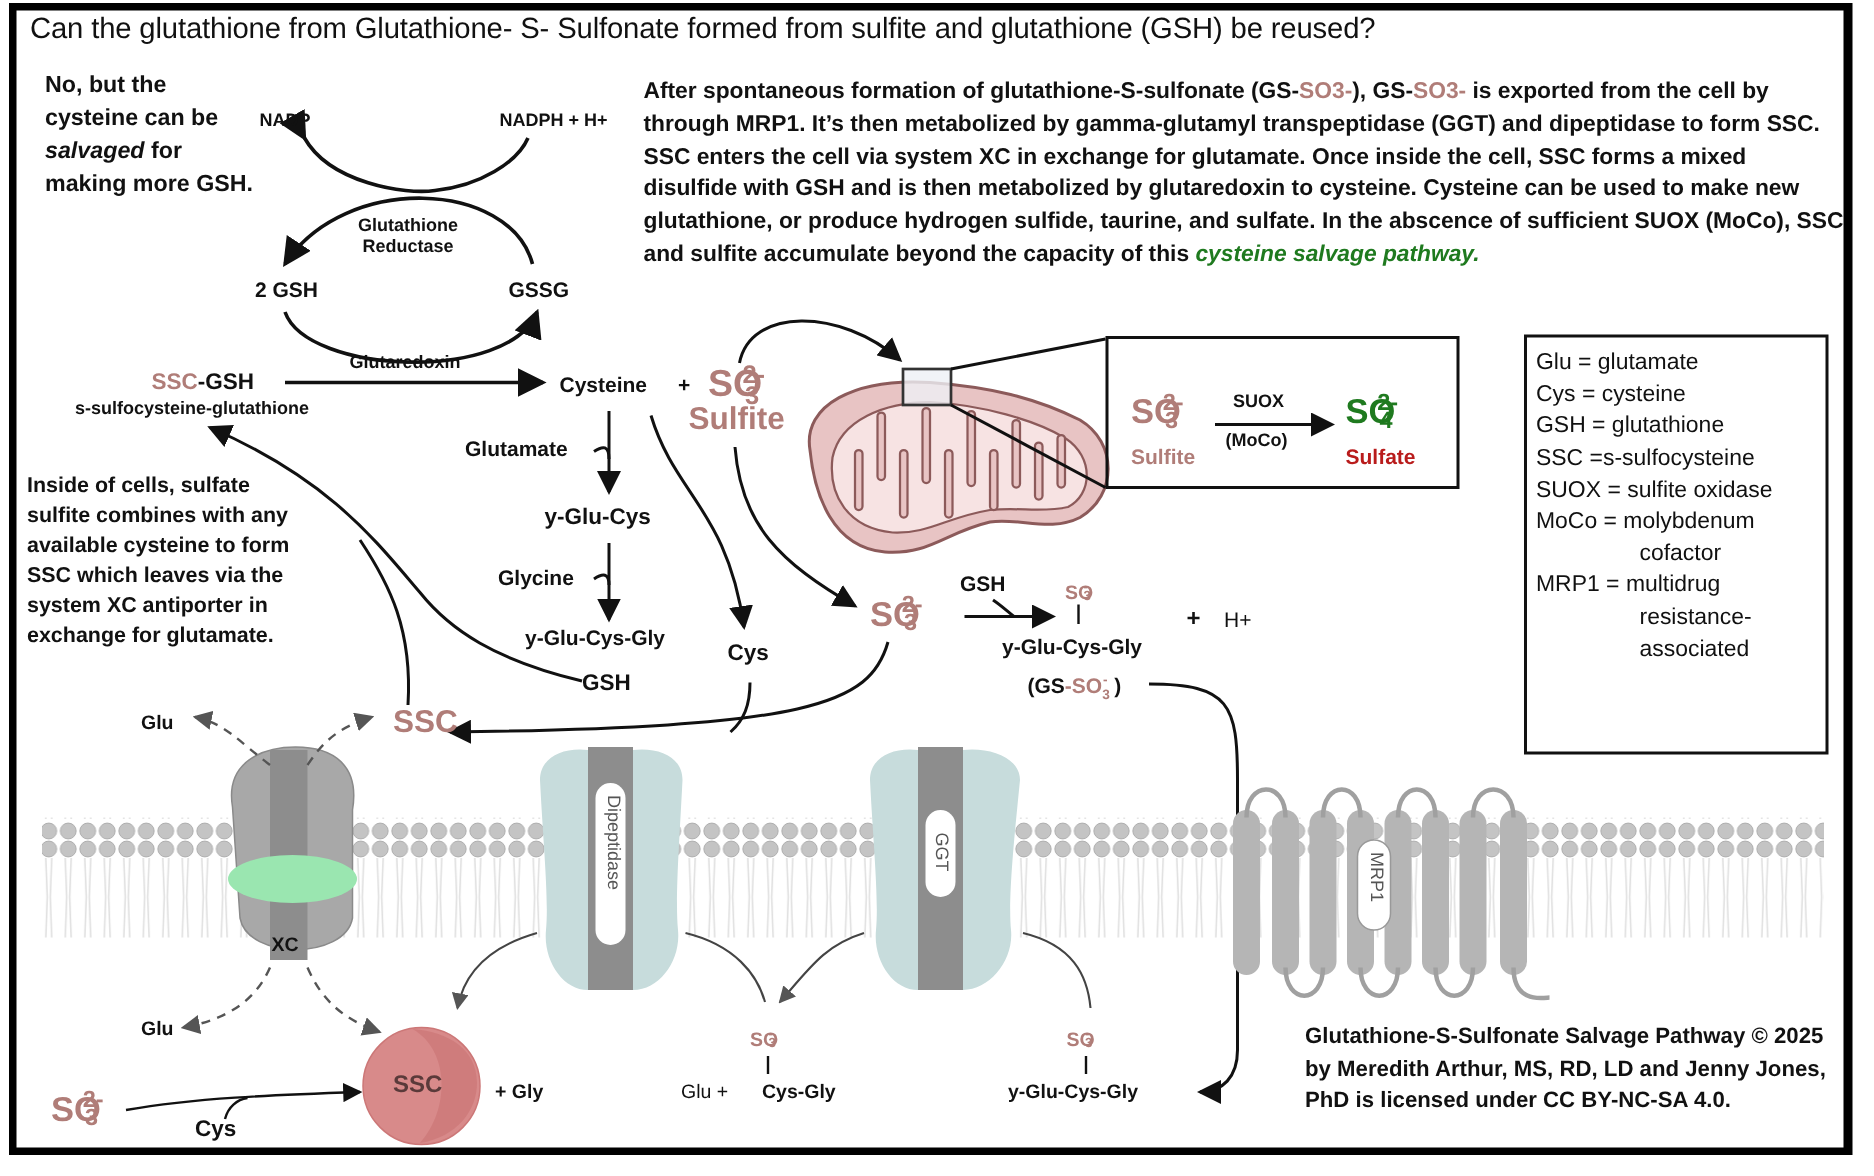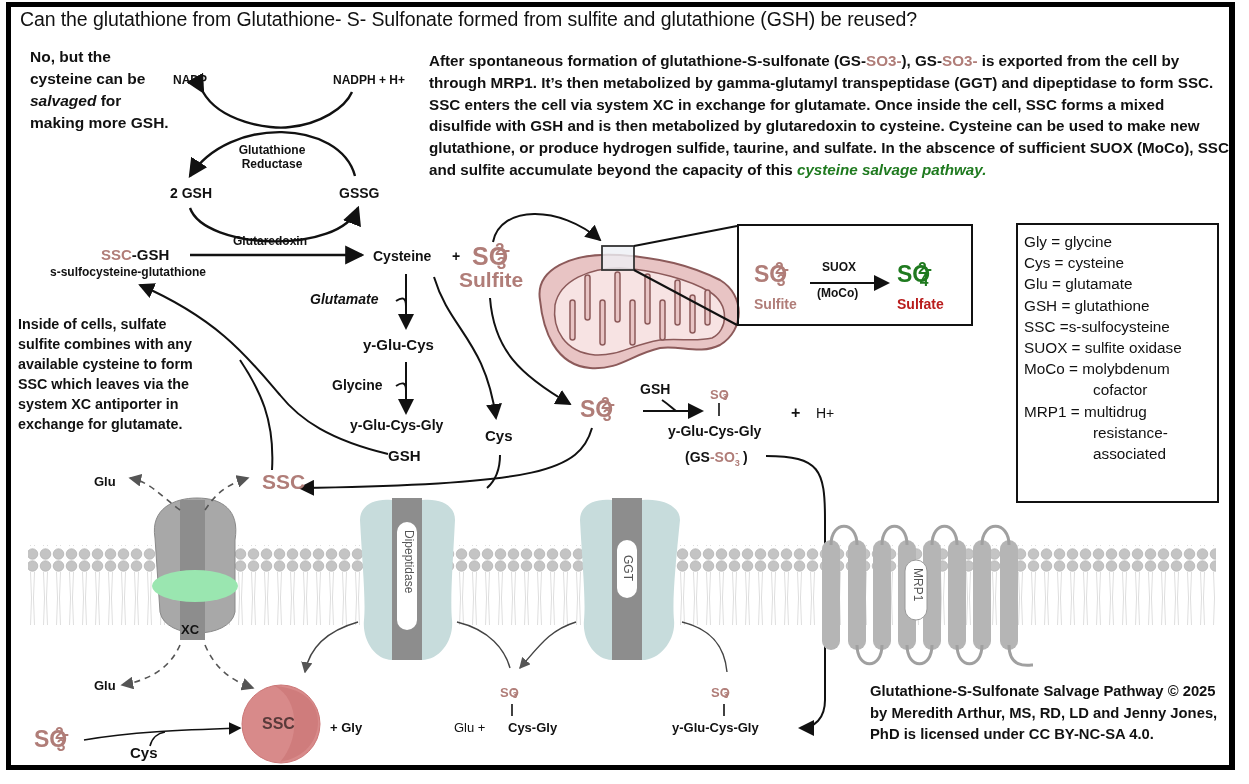--- a/index.html
+++ b/index.html
@@ -190,39 +190,38 @@
 <div class="t s12" style="left:233px;top:234px;">Glutaredoxin</div>
 
 <div class="t s15" style="left:101px;top:246px;"><span class="rose">SSC</span><span>-GSH</span></div>
 <div class="t s12" style="left:50px;top:265px;">s-sulfocysteine-glutathione</div>
 
 <div class="t s14" style="left:373px;top:248px;">Cysteine</div>
 <div class="t s14" style="left:452px;top:248px;">+</div>
 <div class="ion" style="left:472px;top:244px;font-size:25px;"><span class="b">SO</span><span class="sup" style="left:1.35em;">2-</span><span class="sub" style="left:1.45em;">3</span></div>
 <div class="t s20 rose" style="left:459px;top:268px;">Sulfite</div>
 
-<div class="t s14" style="left:310px;top:291px;font-style:italic;">Glutamate</div>
+<div class="t s14" style="left:310px;top:291px;">Glutamate</div>
 <div class="t s15" style="left:363px;top:336px;">y-Glu-Cys</div>
 <div class="t s14" style="left:332px;top:377px;">Glycine</div>
 <div class="t s14" style="left:350px;top:417px;">y-Glu-Cys-Gly</div>
 <div class="t s15" style="left:388px;top:447px;">GSH</div>
 <div class="t s15" style="left:485px;top:427px;">Cys</div>
 
 <div class="suox"></div>
 <div class="ion" style="left:754px;top:263px;font-size:23px;"><span class="b">SO</span><span class="sup" style="left:1.35em;">2-</span><span class="sub" style="left:1.45em;">3</span></div>
 <div class="t s14 rose" style="left:754px;top:296px;">Sulfite</div>
 <div class="t s12" style="left:822px;top:260px;">SUOX</div>
 <div class="t s12" style="left:817px;top:286px;">(MoCo)</div>
 <div class="ion" style="left:897px;top:263px;font-size:23px;color:#1f7a1f;"><span class="b">SO</span><span class="sup" style="left:1.35em;">2-</span><span class="sub" style="left:1.45em;">4</span></div>
 <div class="t s14 green" style="left:897px;top:296px;">Sulfate</div>
 
 <div class="legend">
-  <div class="row">Gly = glycine</div>
+  <div class="row">Glu = glutamate</div>
   <div class="row">Cys = cysteine</div>
-  <div class="row">Glu = glutamate</div>
   <div class="row">GSH = glutathione</div>
   <div class="row">SSC =s-sulfocysteine</div>
   <div class="row">SUOX = sulfite oxidase</div>
   <div class="row">MoCo = molybdenum</div>
   <div class="row ind">cofactor</div>
   <div class="row">MRP1 = multidrug</div>
   <div class="row ind">resistance-</div>
   <div class="row ind">associated</div>
 </div>
 

